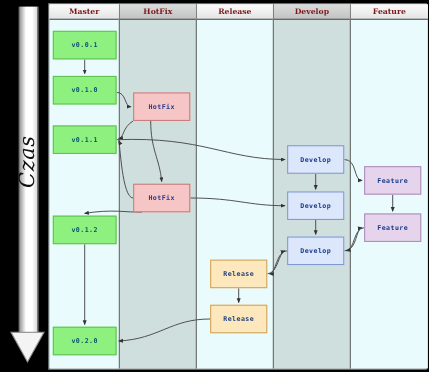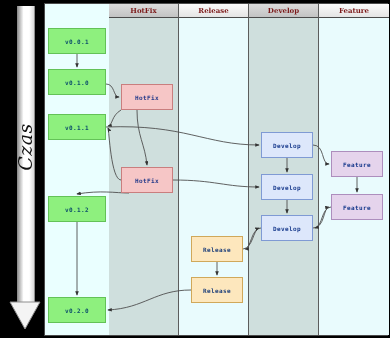--- a/index.html
+++ b/index.html
@@ -135,20 +135,23 @@
   <div id="time-axis">
     <div class="axis-shaft"></div>
     <svg class="axis-head" viewBox="0 0 34 30">
       <polygon points="2,2 32,2 17,29" fill="#f4f4f4" stroke="#8e8e8e" stroke-width="1"></polygon>
     </svg>
     <div class="axis-label">Czas</div>
   </div>
 
   <div id="diagram">
 
+    <div class="lane light" style="left:0px;width:64px;">
+      <div class="lane-header light">Master</div>
+    </div>
     <div class="lane dark" style="left:64px;width:70px;">
       <div class="lane-header dark">HotFix</div>
     </div>
     <div class="lane light" style="left:134px;width:70px;">
       <div class="lane-header light">Release</div>
     </div>
     <div class="lane dark" style="left:204px;width:70px;">
       <div class="lane-header dark">Develop</div>
     </div>
     <div class="lane light last" style="left:274px;width:70px;">

